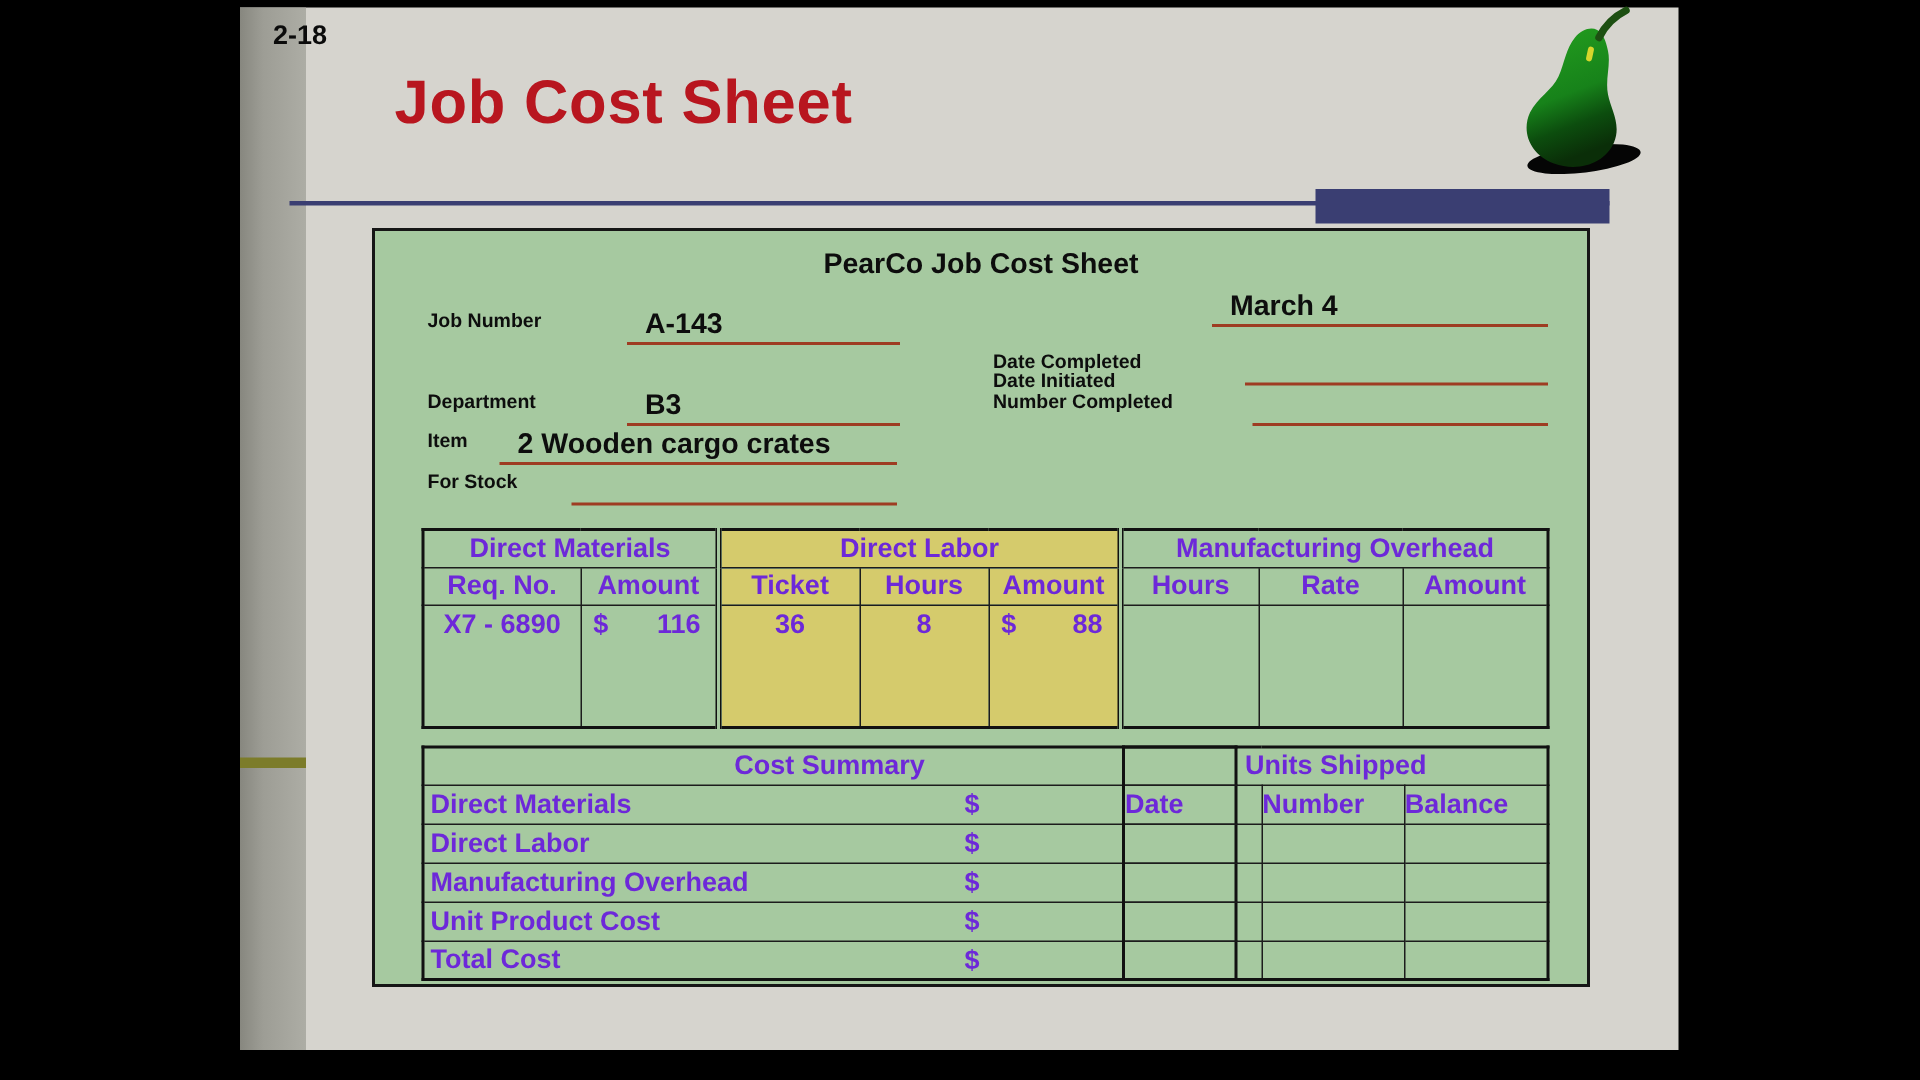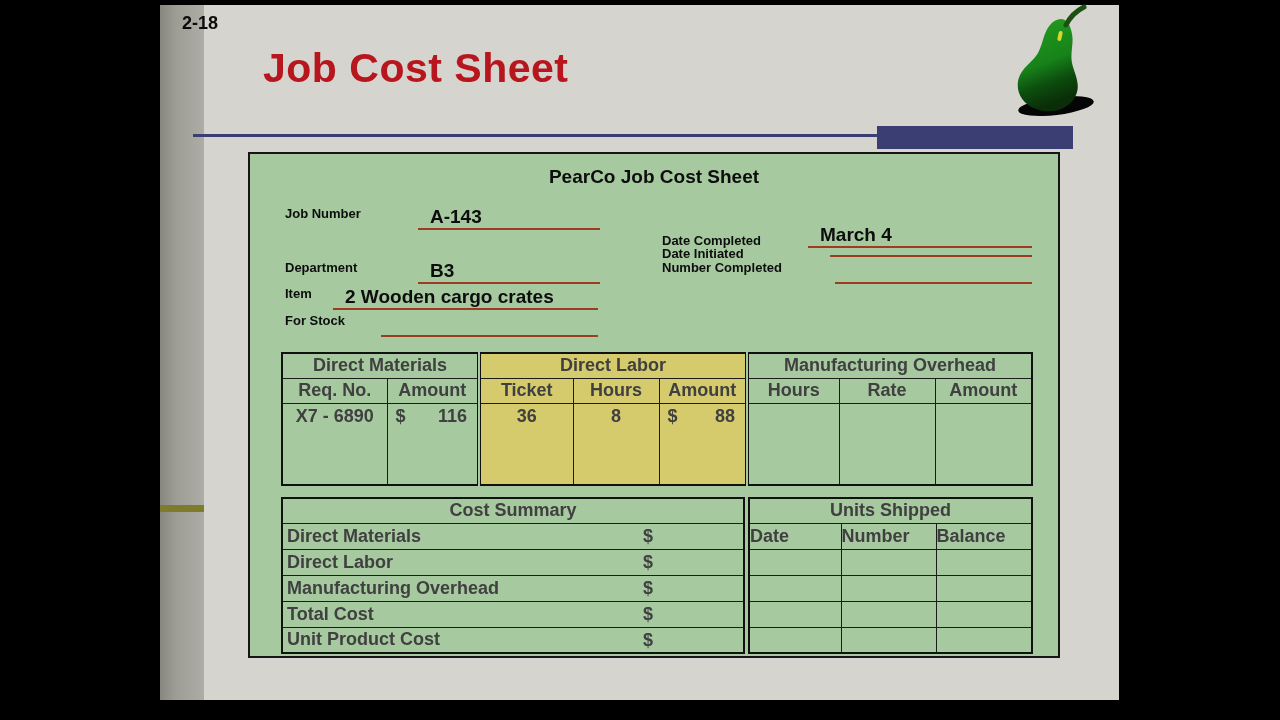--- a/index.html
+++ b/index.html
@@ -29,40 +29,40 @@
 
   .heading { position:absolute; left:0; top:12px; width:808px; text-align:center;
              font-size:19px; font-weight:bold; color:#0d0d0d; }
 
   .flabel { position:absolute; font-size:13px; font-weight:bold; color:#0d0d0d; white-space:nowrap; }
   .fvalue { position:absolute; height:24px; border-bottom:2px solid #9e3c22;
             font-size:19px; font-weight:bold; color:#0d0d0d; padding-left:12px;
             line-height:22px; white-space:nowrap; }
 
   .l-jobnum   { left:35px;  top:52px; }   .v-jobnum   { left:168px; top:52px;  width:182px; }
-  .l-datein   { left:412px; top:52px;margin-top:40px; }   .v-datein   { left:558px; top:70px;  width:224px; }
+  .l-datein   { left:412px; top:52px;margin-top:40px; }   .v-datein   { left:558px; top:40px;  width:224px; }
   .l-datecmp  { left:412px; top:79px; }   .v-datecmp  { left:580px; top:79px;  width:202px; }
   .l-dept     { left:35px;  top:106px; }  .v-dept     { left:168px; top:106px; width:182px; }
   .l-unitscmp { left:412px; top:106px; }  .v-unitscmp { left:585px; top:106px; width:197px; }
   .l-item     { left:35px;  top:132px; }  .v-item     { left:83px;  top:132px; width:265px; }
   .l-stock    { left:35px;  top:159px; }  .v-stock    { left:131px; top:159px; width:217px; }
 
   table { border-collapse:collapse; table-layout:fixed; }
-  td, th { border:1px solid #1c1c1c; font-size:18px; font-weight:bold; color:#404040;
+  td, th { border:1px solid #1c1c1c; font-size:18px; font-weight:bold; color:#6d28d9;
            padding:0; overflow:hidden; white-space:nowrap; }
 
   .detail { position:absolute; left:31px; top:198px; width:750px; border:2px solid #111; }
   .detail .ghead td { height:25px; text-align:center; }
   .detail .chead td { height:25px; text-align:center; }
   .detail .drow td { height:82px; vertical-align:top; padding-top:2px; text-align:center; }
   .yl { background:#d5cb6c; }
   .gsep { border-left:4px double #111; }
   .cur { display:flex; justify-content:space-between; padding:0 10px 0 8px; }
 
-  .summary { position:absolute; left:31px; top:343px; width:464px; border:2px solid #111; }
+  .summary { position:absolute; left:31px; top:343px; width:544px; border:2px solid #111; }
   .summary .shead td { height:25px; text-align:center; }
   .summary .srow td { height:26px; position:relative; text-align:left; padding-left:4px; }
   .dollar { position:absolute; left:360px; top:2px; }
 
   .shipped { position:absolute; left:498px; top:343px; width:283px; border:2px solid #111; }
   .shipped .shead td { height:25px; text-align:center; }
   .shipped .chead td { height:26px; text-align:left; }
   .shipped .erow td { height:26px; }
 </style>
 </head>
@@ -187,27 +187,27 @@
         </td>
             </tr>
         <tr class="srow">
               <td>
           <span>Manufacturing Overhead</span>
           <span class="dollar">$</span>
         </td>
             </tr>
         <tr class="srow">
               <td>
+          <span>Unit Product Cost</span>
+          <span class="dollar">$</span>
+        </td>
+            </tr>
+        <tr class="srow">
+              <td>
           <span>Total Cost</span>
-          <span class="dollar">$</span>
-        </td>
-            </tr>
-        <tr class="srow">
-              <td>
-          <span>Unit Product Cost</span>
           <span class="dollar">$</span>
         </td>
             </tr>
       </tbody>
         </table>
 
       <table class="shipped">
         <colgroup>
             <col style="width:92px">
             <col style="width:95px">

